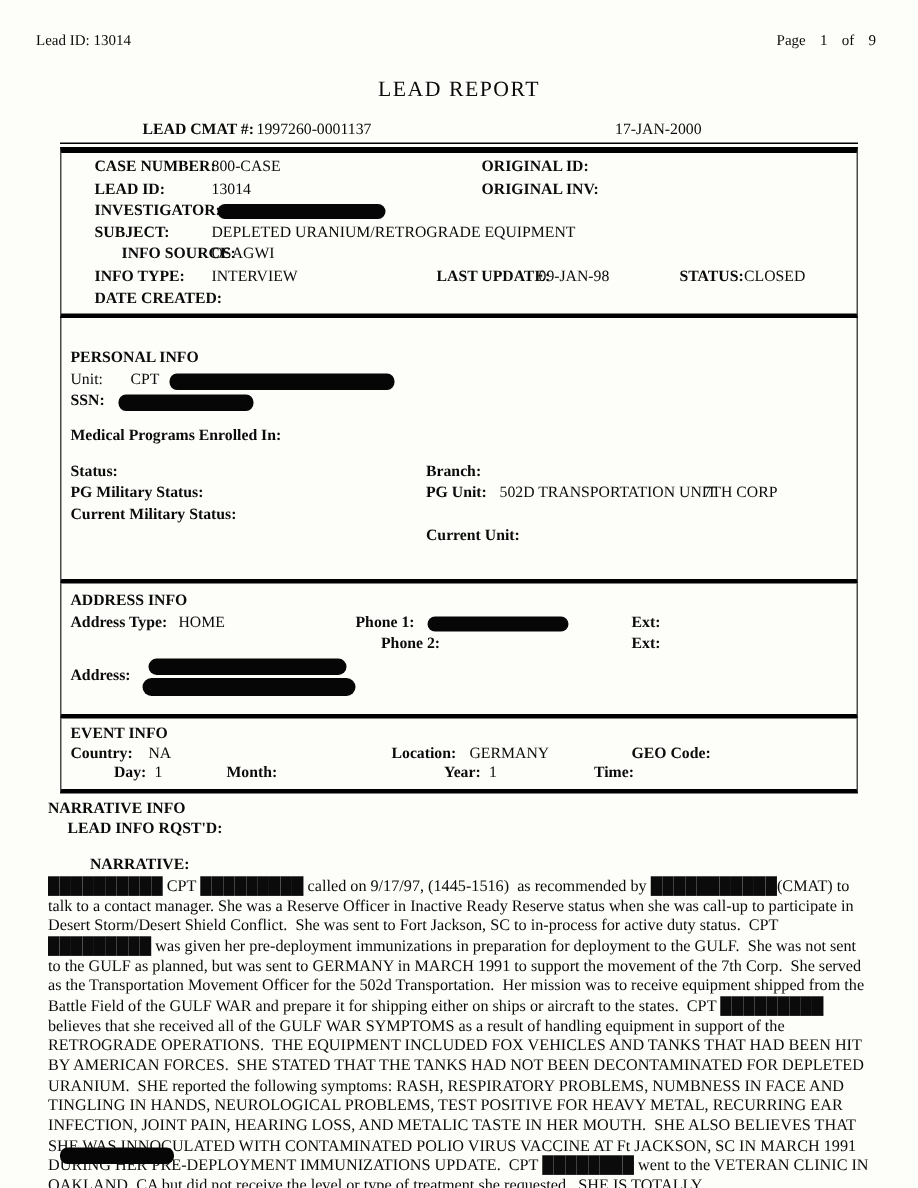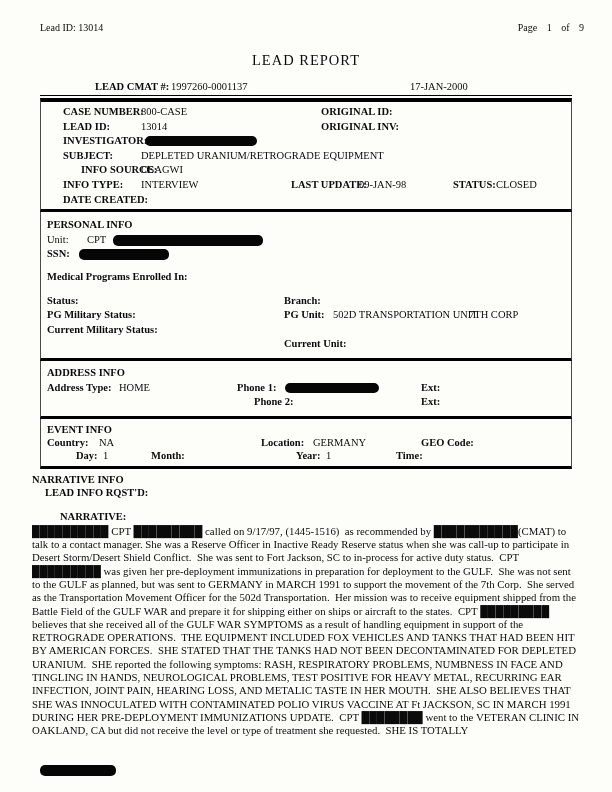--- a/index.html
+++ b/index.html
@@ -4,34 +4,34 @@
 <style>
   * { margin:0; padding:0; box-sizing:border-box; }
   html,body { background:#9a9a9a; }
   .page {
     width:612px; height:792px; margin:0 auto; background:#fdfdfa;
     position:relative; overflow:hidden; color:#0b0b0b;
     font-family:"Liberation Serif","DejaVu Serif",serif;
   }
   .b { font-weight:bold; }
   .at { position:absolute; white-space:nowrap; top:0; }
-  .hdr { display:flex; justify-content:space-between; padding:22px 28px 0 40px; font-size:10px; }
+  .hdr { display:flex; justify-content:space-between; padding:22px 28px 0 24px; font-size:10px; }
   .spread { word-spacing:7px;text-align:right; }
   .title { text-align:center; font-weight:normal; font-size:14.5px; letter-spacing:1px; margin-top:19px; }
   .cmat { position:relative; height:17px; line-height:15px; margin:10px 40px 0 40px;
           border-bottom:1.5px solid #000; font-size:10.5px; }
   .box, .sec { margin:0 40px; border-left:1px solid #4a4a4a; border-right:1px solid #4a4a4a;
                position:relative; font-size:10.5px; }
   .box { border-top:4px solid #000; border-bottom:3px solid #000; padding:3px 0 2px; margin-top:2px; }
   .sec { border-bottom:3px solid #000; }
   .r  { position:relative; height:14.6px; line-height:14.6px; }
   .rs { position:relative; height:13.2px; line-height:13.2px; }
   .redact { background:#060606; border-radius:5px; position:absolute; }
   .sp8 { height:8px; } .sp9 { height:9px; } .sp10 { height:10px; }
-  .pt6 { padding:6px 0; } .pt5 { padding:5px 0 6px; } .pt4 { padding:4px 0; }
+  .pt6 { padding:20px 0; } .pt5 { padding:5px 0 6px; } .pt4 { padding:4px 0; }
   .narr-sec { margin:0 32px; padding-top:4px; font-size:10.5px; position:relative; }
   .narrative { margin-top:2px; font-size:10.8px; line-height:13.3px; white-space:pre-wrap;
                width:548px; color:#0b0b0b; }
   .addr-blob { position:absolute; left:58px; top:1px; }
   .addr-blob .bar1 { position:relative; width:132px; height:11px; background:#060606; border-radius:6px; }
   .addr-blob .bar2 { position:relative; width:142px; height:12px; background:#060606; border-radius:6px;
                      margin-top:2px; margin-left:-4px; }
 </style>
 </head>
 <body>
@@ -131,20 +131,27 @@
       <span class="at b" style="left:6px">Address Type:</span>
       <span class="at" style="left:78px">HOME</span>
       <span class="at b" style="left:196px">Phone 1:</span>
       <div class="redact" style="left:244px; top:2px; width:94px; height:10px"></div>
       <span class="at b" style="left:380px">Ext:</span>
     </div>
     <div class="r">
       <span class="at b" style="left:213px">Phone 2:</span>
       <span class="at b" style="left:380px">Ext:</span>
     </div>
+    <div class="r" style="height:32px">
+      <span class="at b" style="left:6px; top:6px">Address:</span>
+      <div class="addr-blob">
+        <div class="bar1"></div>
+        <div class="bar2"></div>
+      </div>
+    </div>
   </div>
 
   <div class="sec pt4">
     <div class="rs">
       <span class="at b" style="left:6px">EVENT INFO</span>
     </div>
     <div class="rs">
       <span class="at b" style="left:6px">Country:</span>
       <span class="at" style="left:58px">NA</span>
       <span class="at b" style="left:220px">Location:</span>

